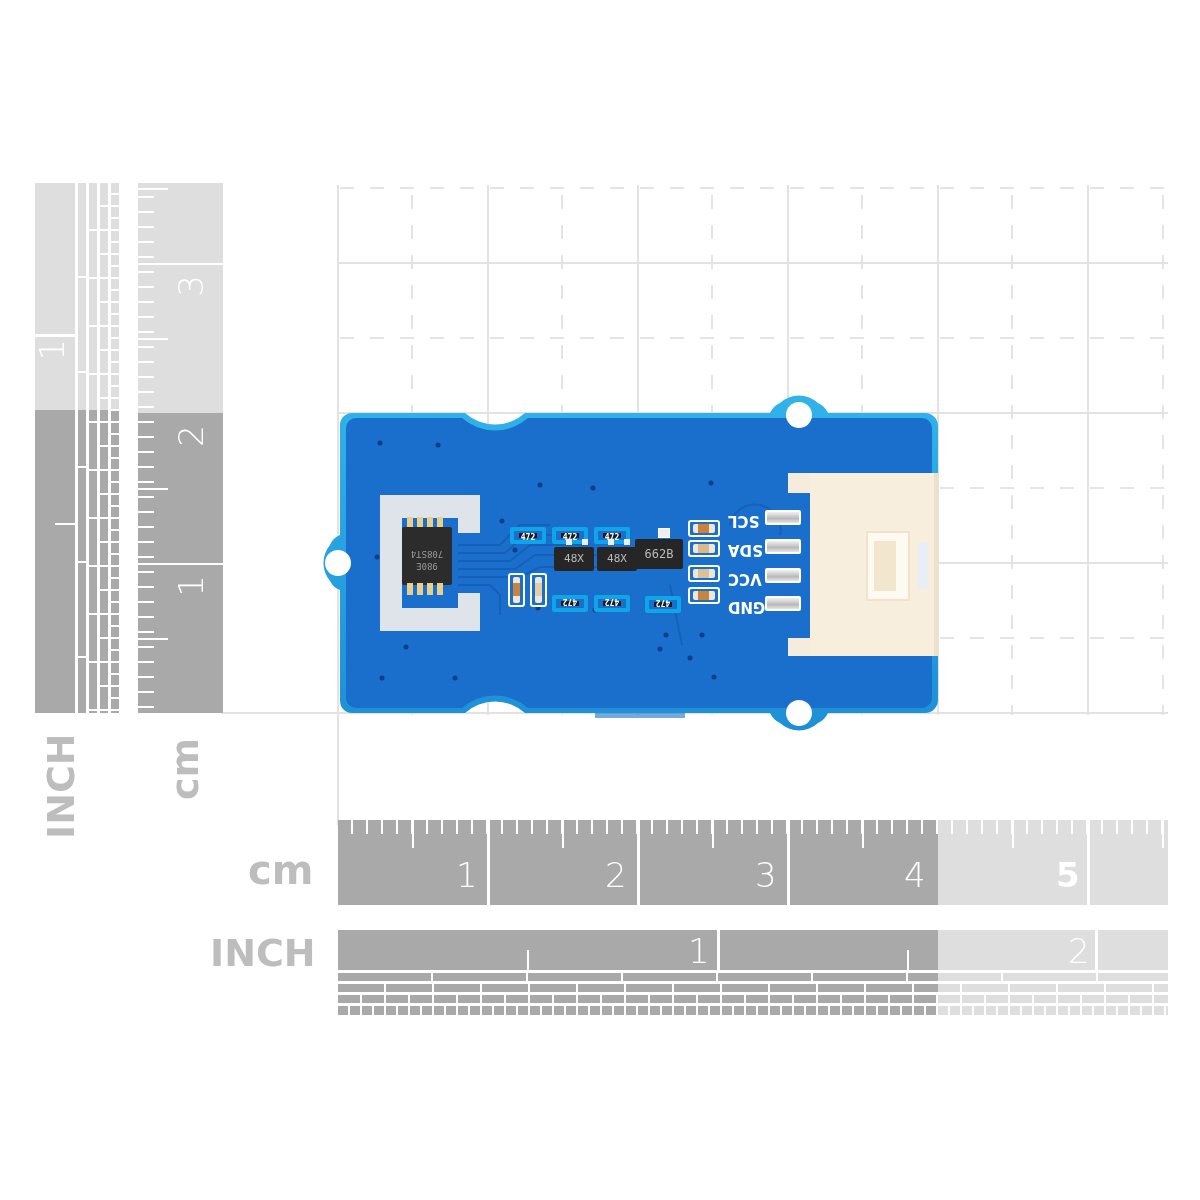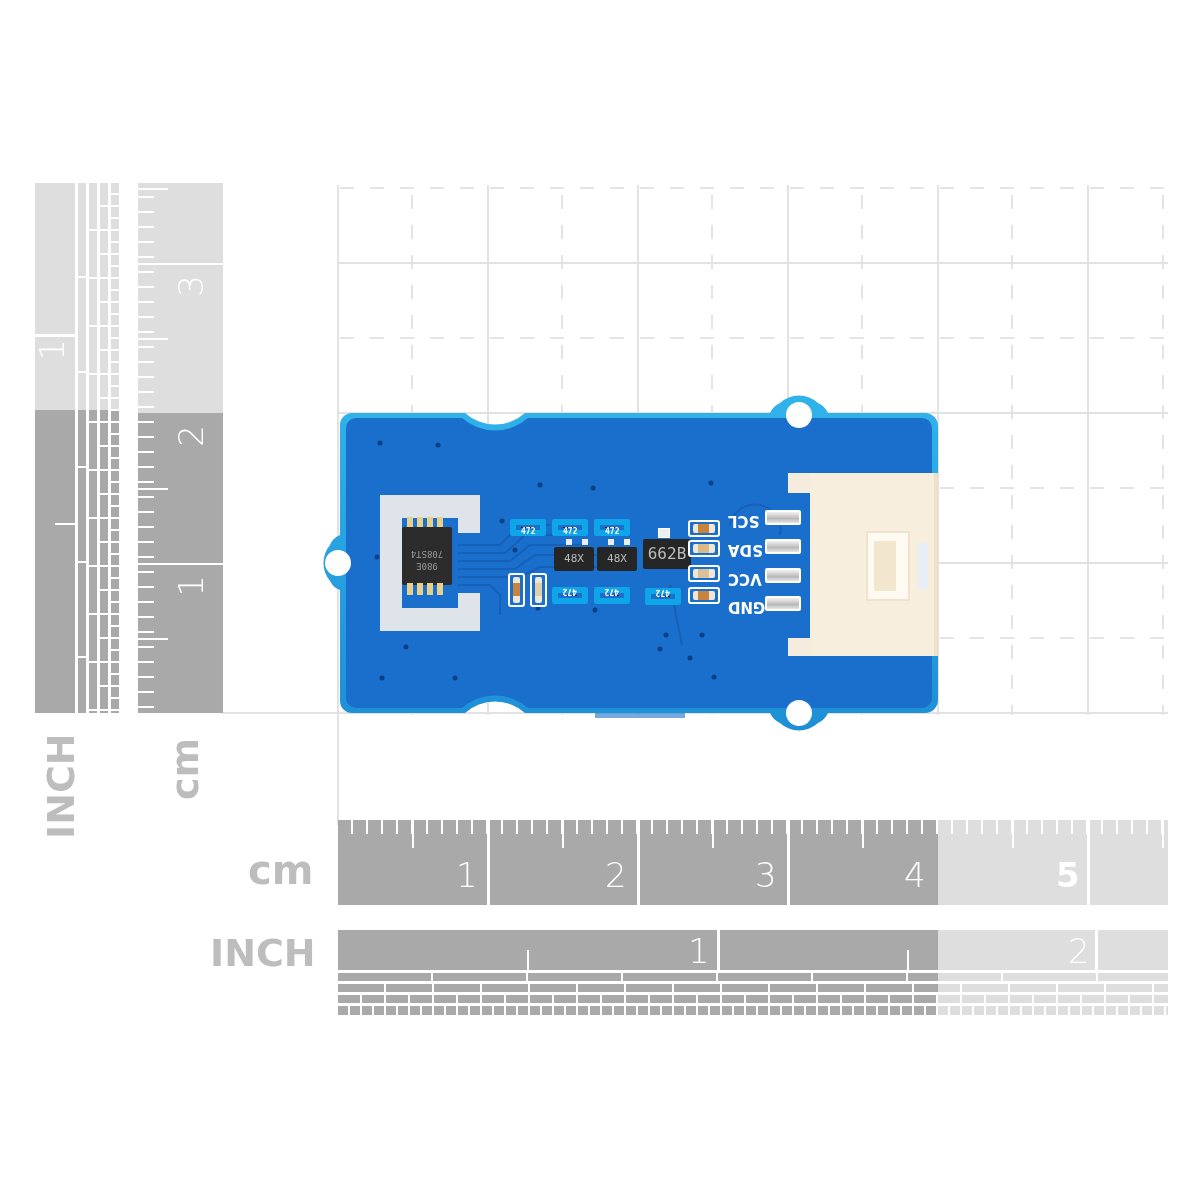--- a/index.html
+++ b/index.html
@@ -5,21 +5,21 @@
   html, body { margin:0; padding:0; background:#ffffff; }
   body { width:1200px; height:1200px; position:relative; overflow:hidden; font-family:"DejaVu Sans", sans-serif; }
   .abs { position:absolute; }
   .grid-solid-v { position:absolute; width:2px; background:#e2e2e2; }
   .grid-solid-h { position:absolute; height:2px; background:#e2e2e2; }
   .grid-dash-v { position:absolute; width:2px; background:repeating-linear-gradient(to bottom,#e4e4e4 0 14px,transparent 14px 30px); }
   .grid-dash-h { position:absolute; height:2px; background:repeating-linear-gradient(to right,#e4e4e4 0 14px,transparent 14px 30px); }
   .ruler-num { position:absolute; color:#ffffff; font-family:"DejaVu Sans", sans-serif; font-size:34px; line-height:1; font-weight:300; }
   .unit-label { position:absolute; color:#bdbdbd; font-family:"DejaVu Sans", sans-serif; font-weight:bold; line-height:1; }
   .tick { position:absolute; background:#ffffff; }
-  .resistor { position:absolute; width:36px; height:17px; border:6px solid #0ea5e9; border-radius:2px; box-sizing:border-box; background:#1a6fcc; }
+  .resistor { position:absolute; width:36px; height:17px; border:4px solid #0ea5e9; border-radius:2px; box-sizing:border-box; background:#1a6fcc;margin-top:8px; }
   .resistor .body { position:absolute; left:5px; right:5px; top:2px; bottom:2px; background:#1c1c1c; color:#fff; font-size:8px; font-weight:bold; text-align:center; line-height:9px; font-family:"DejaVu Sans Mono", monospace; }
   .cap { position:absolute; width:32px; height:17px; border:2px solid #fff; border-radius:3px; box-sizing:border-box; background:#1a6fcc; }
   .cap .b { position:absolute; left:3px; right:3px; top:2px; bottom:2px; border-radius:2px; background:linear-gradient(to right,#efe6d6 0 25%,#c8833d 25% 75%,#efe6d6 75%); }
   .transistor { position:absolute; width:40px; height:24px; background:#262626; border-radius:2px; color:#bbb; font-size:11px; text-align:center; line-height:24px; font-family:"DejaVu Sans Mono", monospace; }
   .pin-label { position:absolute; color:#ffffff; font-weight:bold; font-size:15px; font-family:"DejaVu Sans", sans-serif; transform:rotate(180deg); line-height:1; }
   .pin-pad { position:absolute; width:36px; height:15px; background:linear-gradient(#f2f2f2,#b9b9b9 60%,#e6e6e6); border:2px solid #fff; box-sizing:border-box; border-radius:2px; }
 </style>
 </head>
 <body>
 
@@ -208,21 +208,21 @@
   
   <div class="abs" style="left:256px;top:154px;width:6px;height:6px;background:#eee;"></div>
   <div class="abs" style="left:272px;top:154px;width:6px;height:6px;background:#eee;"></div>
   <div class="transistor" style="left:244px;top:162px;">48X</div>
   <div class="abs" style="left:298px;top:154px;width:6px;height:6px;background:#eee;"></div>
   <div class="abs" style="left:314px;top:154px;width:6px;height:6px;background:#eee;"></div>
   <div class="transistor" style="left:287px;top:162px;">48X</div>
 
   
   <div class="abs" style="left:348px;top:143px;width:10px;height:8px;background:#eee;border:1px solid #fff;"></div>
-  <div class="transistor" style="left:333px;top:154px;width:48px;height:30px;line-height:30px;font-size:16px;">662B</div>
+  <div class="transistor" style="left:325px;top:154px;width:48px;height:30px;line-height:30px;font-size:12px;">662B</div>
 
   
   <div class="cap" style="left:198px;top:188px;width:17px;height:34px;">
       <div class="b" style="background:linear-gradient(to bottom,#efe6d6 0 25%,#c8833d 25% 75%,#efe6d6 75%);"></div>
     </div>
   <div class="cap" style="left:220px;top:188px;width:17px;height:34px;">
       <div class="b" style="background:linear-gradient(to bottom,#efe6d6 0 25%,#e3cfa4 25% 75%,#efe6d6 75%);"></div>
     </div>
 
   

